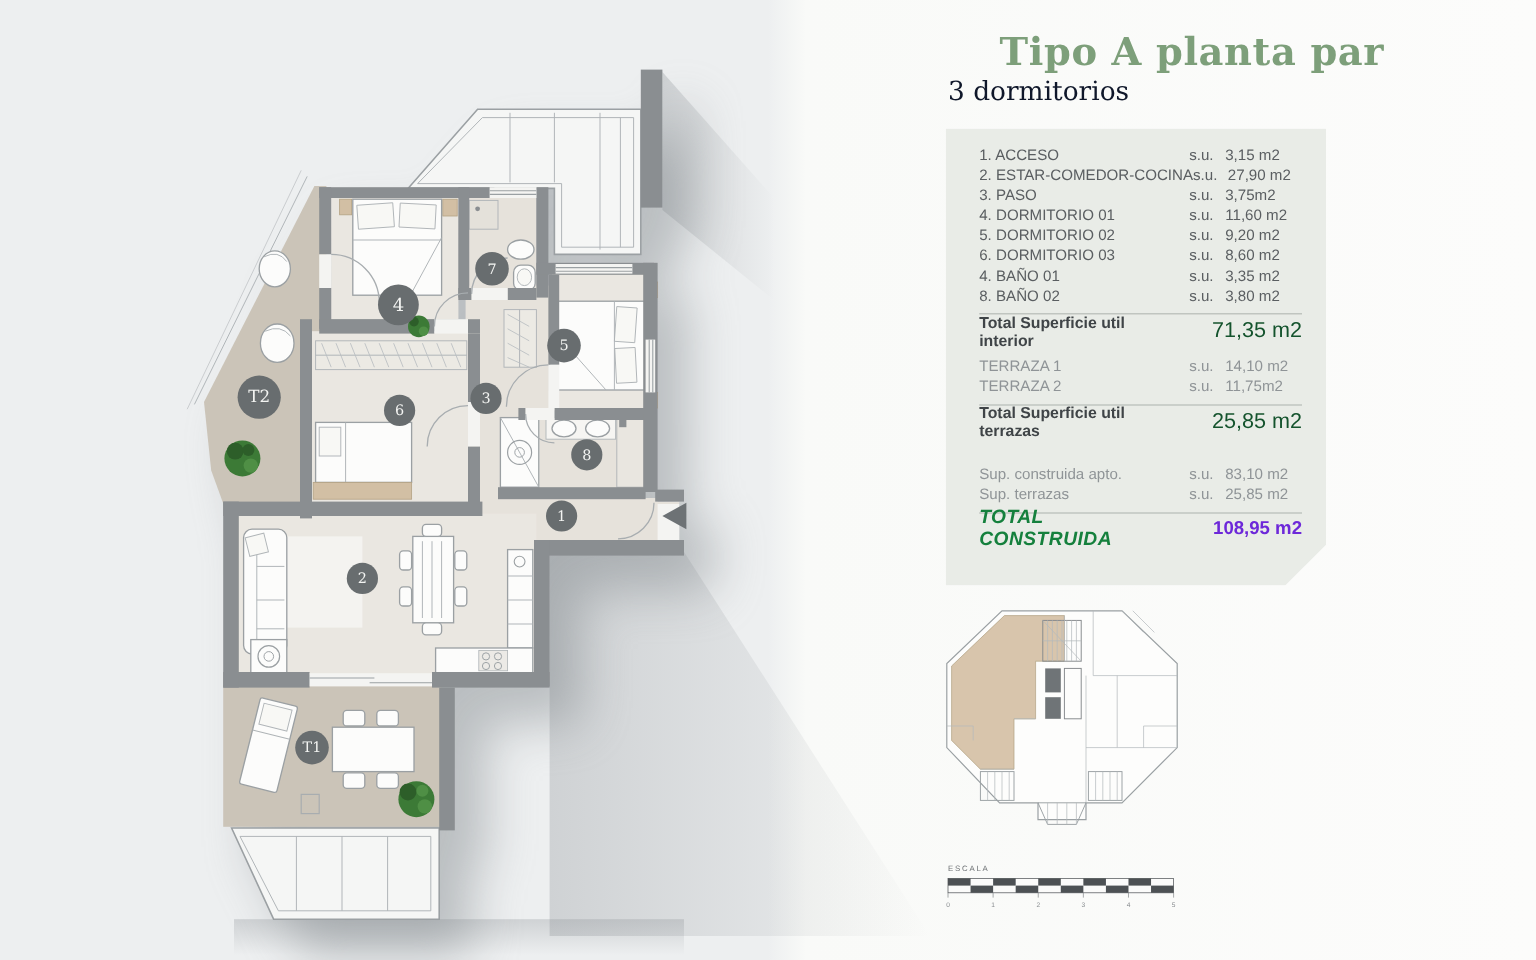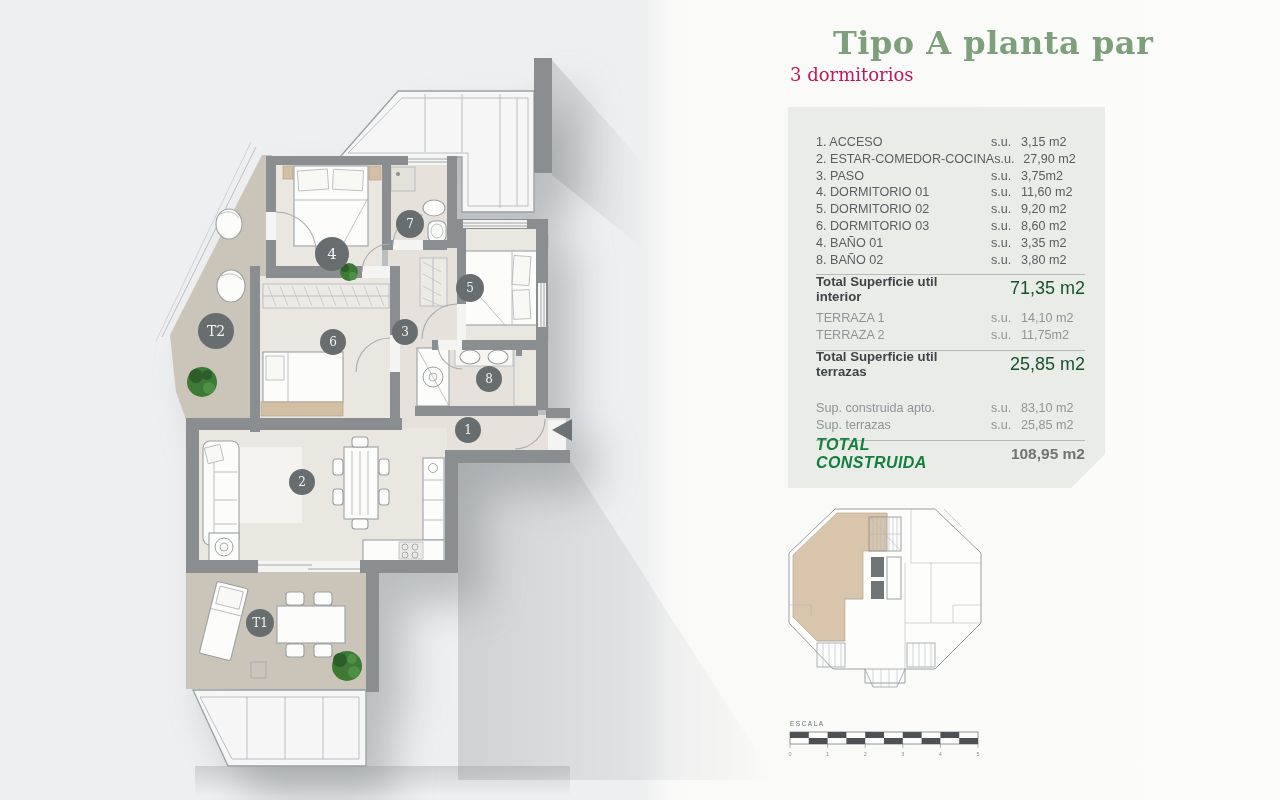--- a/index.html
+++ b/index.html
@@ -18,42 +18,42 @@
 
   
   .title{
     position:absolute;left:789px;top:24px;width:420px;
     font-family:"DejaVu Serif", serif;font-weight:bold;
     font-size:32px;color:#7d9f7a;letter-spacing:.5px;margin-left:44px;
   }
   .subtitle{
     position:absolute;left:790px;top:64px;width:420px;
     font-family:"DejaVu Serif", serif;font-weight:normal;
-    font-size:18px;color:#be185d;
+    font-size:22px;color:#0f172a;
   }
   .card{
     position:absolute;left:788px;top:107px;width:317px;height:381px;
     background:#e9ece7;
     clip-path:polygon(0 0,100% 0,100% calc(100% - 34px),calc(100% - 34px) 100%,0 100%);
     box-sizing:border-box;
-    padding:27px 20px 0 28px;
+    padding:14px 20px 0 28px;
     color:#5a5e61;
   }
   .row{display:flex;align-items:center;height:16.8px;font-size:12.6px;line-height:16.8px;}
   .row .lbl{flex:1;white-space:nowrap;}
   .row .su{width:30px;text-align:left;}
   .row .area{width:64px;}
   .muted{color:#8f9497;}
   .divider{border-top:1px solid #b6bbb6;margin-top:6px;}
   .trow{display:flex;align-items:center;height:27px;gap:28px;}
   .trow .tlbl{flex:1;font-size:13.2px;font-weight:bold;color:#3f4447;}
   .trow .tval{font-size:18px;color:#14532d;text-align:right;}
   .gap8{height:8px;} .gap22{height:22px;}
   .grand .tlbl{font-size:16px;letter-spacing:.4px;color:#15803d;font-style:italic;}
-  .grand .tval{font-weight:bold;color:#737373;font-size:15.5px;}
+  .grand .tval{font-weight:bold;color:#6d28d9;font-size:15.5px;}
   .keyplan-svg{position:absolute;left:783px;top:503px;}
   .scale-svg{position:absolute;left:788px;top:718px;}
 
   
   .w{fill:#8a8e91;}
   .floor{fill:#eae7e1;} .floor2{fill:#e6e2db;} .floorw{fill:#f0eee9;}
   .tan{fill:#cbc4b8;}
   .outl{fill:#f5f6f5;stroke:#9ba0a3;stroke-width:1.3;}
   .thin{stroke:#aeb3b6;stroke-width:.8;fill:none;}
   .furn{fill:#fcfcfb;stroke:#9ba0a3;stroke-width:1.1;}

